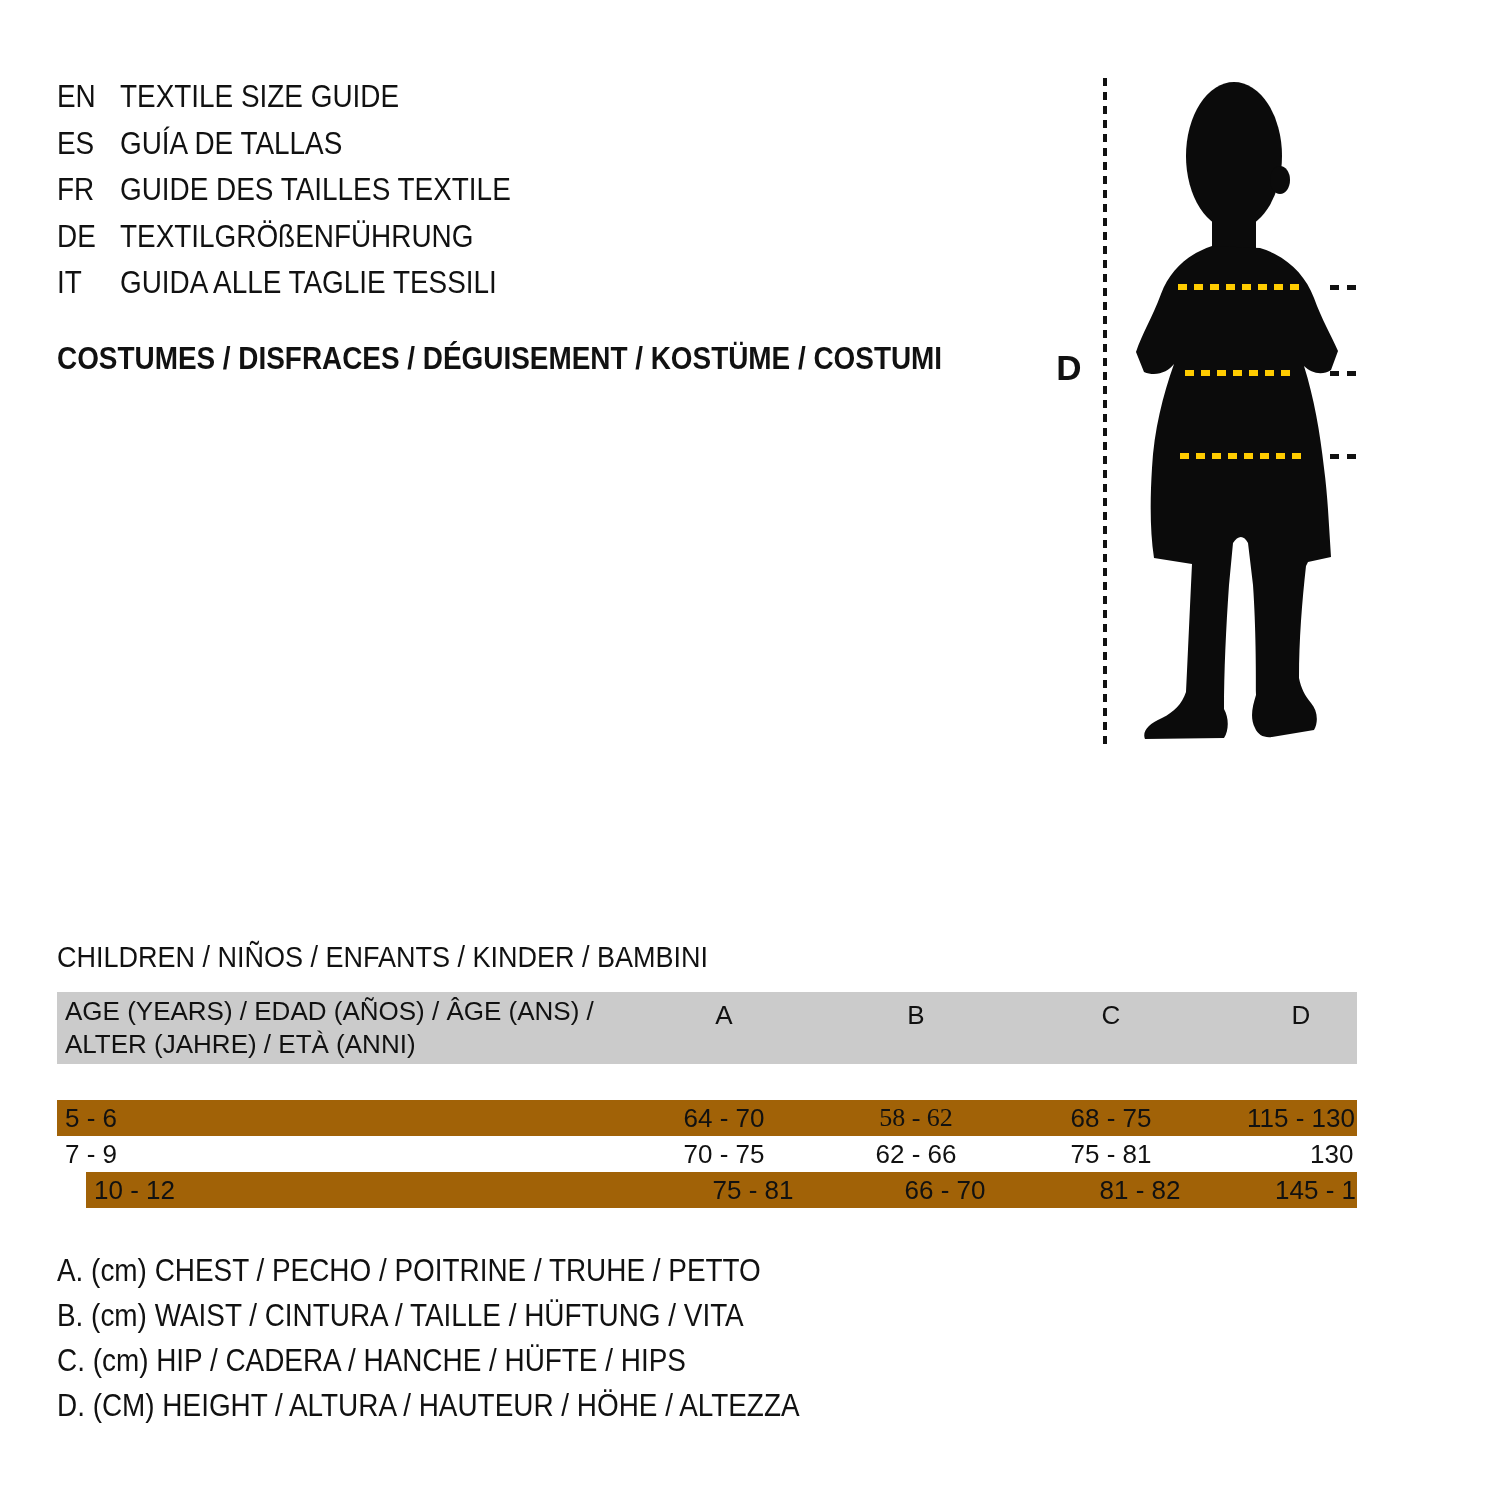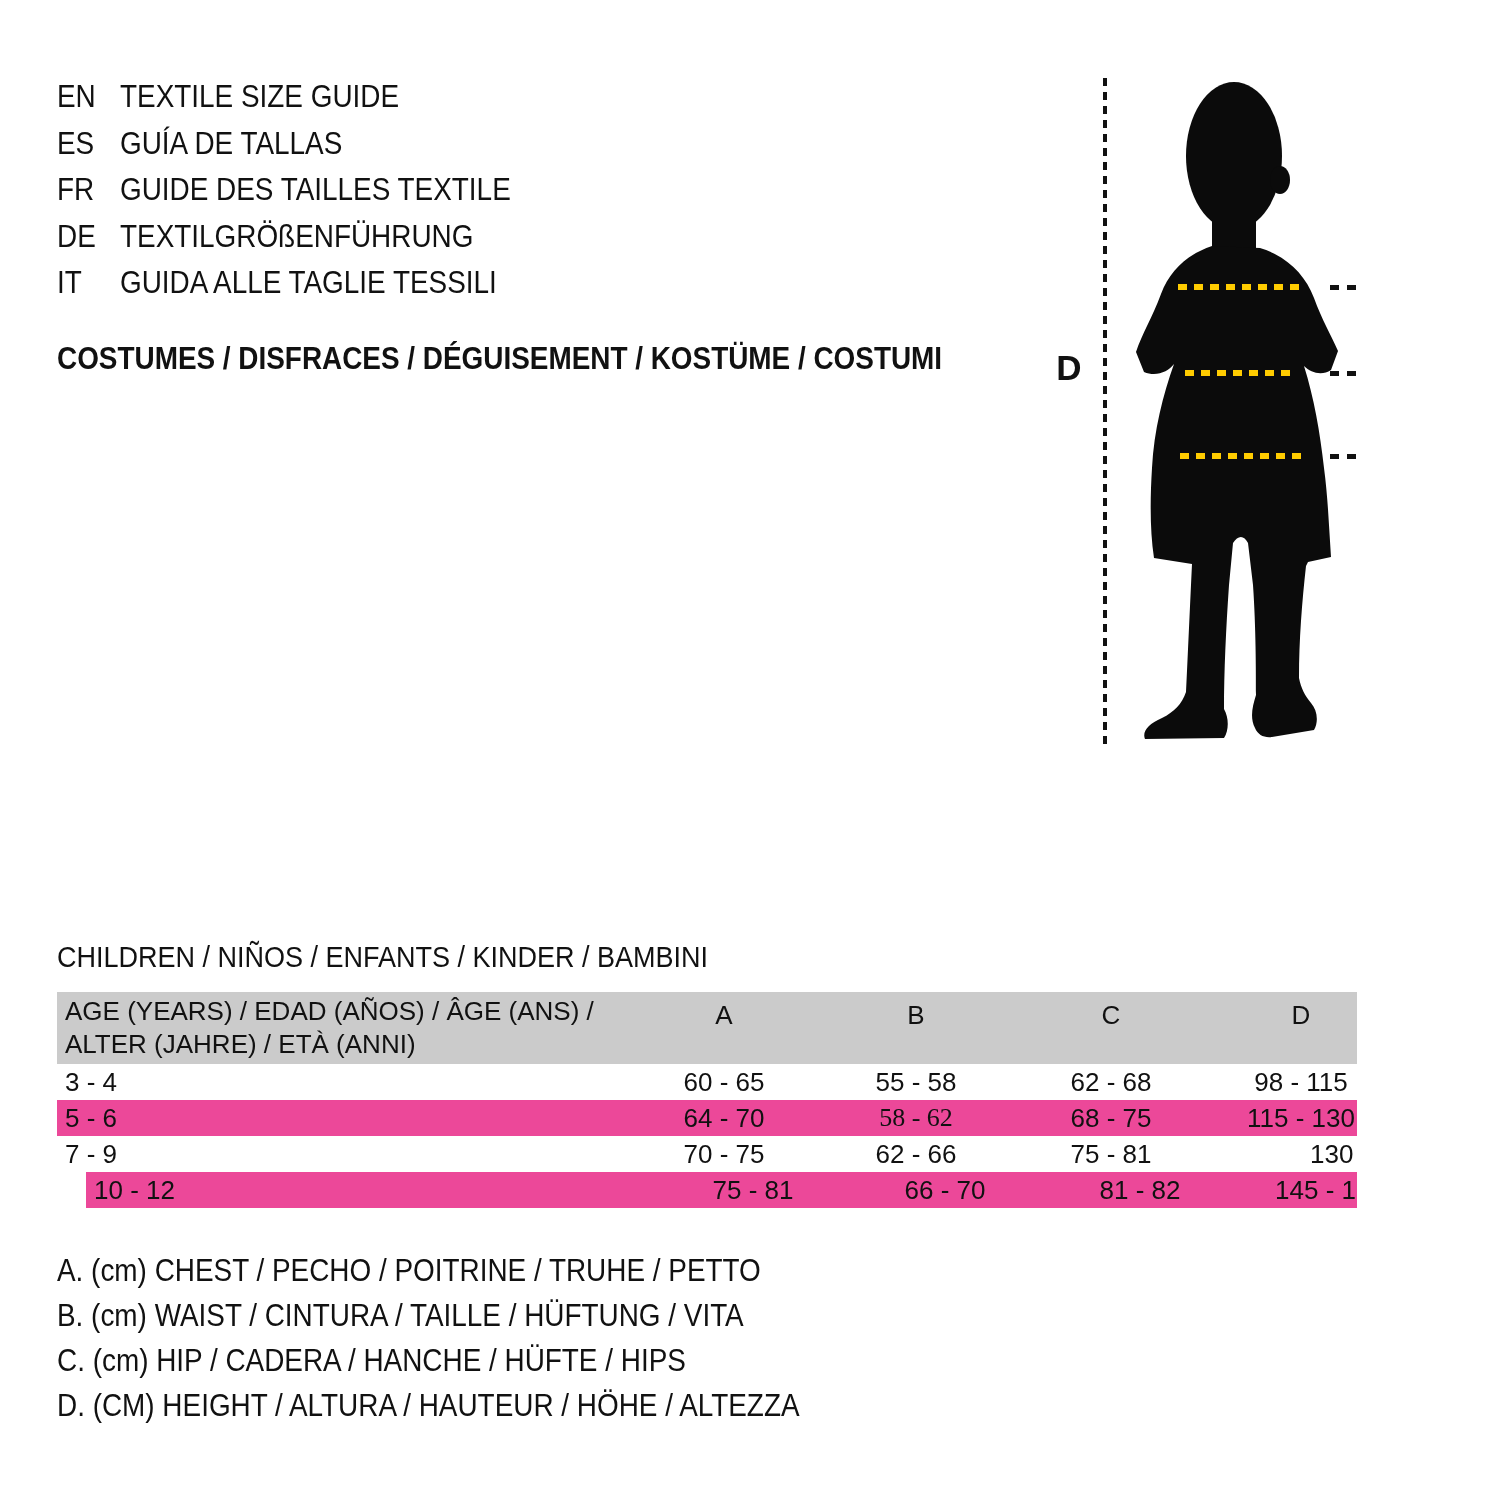--- a/index.html
+++ b/index.html
@@ -21,21 +21,21 @@
   .measure-yellow{height:6px;background:repeating-linear-gradient(90deg,var(--accent) 0 9px,transparent 9px 16px);z-index:3;}
   .measure-ext{height:5px;background:repeating-linear-gradient(90deg,#111 0 9px,transparent 9px 17px);z-index:3;}
   .fig-letter{font-size:35px;font-weight:700;line-height:35px;width:44px;text-align:center;}
   
   #table-title{left:57px;top:942px;font-size:30px;line-height:30px;white-space:nowrap;}
   #size-table{left:57px;top:992px;width:1380px;height:216px;font-size:26px;}
   .thead{position:absolute;left:0;top:0;width:1380px;height:72px;background:#cbcbcb;padding-left:28px;}
   .age-head{position:absolute;left:8px;top:3px;line-height:33px;white-space:pre-line;}
   .col-letter{position:absolute;top:6px;line-height:34px;width:80px;margin-left:-40px;text-align:center;}
   .trow{position:absolute;left:0;width:1380px;height:36px;line-height:36px;}
-  .trow.alt{background:#ec4899;}
+  .trow.alt{background:#a16207;}
   .age-cell{position:absolute;left:8px;top:0;line-height:36px;white-space:nowrap;}
   .val-cell{position:absolute;top:0;width:140px;margin-left:-70px;text-align:center;line-height:36px;}
   
   #legend-block{left:57px;top:1248px;font-size:31px;line-height:45px;white-space:nowrap;}
 </style>
 </head>
 <body>
 
 <div id="page" style="--accent:#FFCC00;">
 
@@ -126,27 +126,20 @@
   <div id="size-table" class="abs">
     <div class="thead">
       <div class="age-head">AGE (YEARS) / EDAD (AÑOS) / ÂGE (ANS) /
 ALTER (JAHRE) / ETÀ (ANNI)</div>
       <div class="col-letter" style="left:667px;">A</div>
       <div class="col-letter" style="left:859px;">B</div>
       <div class="col-letter" style="left:1054px;">C</div>
       <div class="col-letter" style="left:1244px;">D</div>
     </div>
 
-    <div class="trow" style="top:72px;">
-      <span class="age-cell">3 - 4</span>
-      <span class="val-cell" style="left:667px;">60 - 65</span>
-      <span class="val-cell" style="left:859px;">55 - 58</span>
-      <span class="val-cell" style="left:1054px;">62 - 68</span>
-      <span class="val-cell" style="left:1244px;">98 - 115</span>
-    </div>
     <div class="trow alt" style="top:108px;">
       <span class="age-cell">5 - 6</span>
       <span class="val-cell" style="left:667px;">64 - 70</span>
       <span class="val-cell" style="left:859px;font-family:Liberation Serif, serif;">58 - 62</span>
       <span class="val-cell" style="left:1054px;">68 - 75</span>
       <span class="val-cell" style="left:1244px;">115 - 130</span>
     </div>
     <div class="trow" style="top:144px;">
       <span class="age-cell">7 - 9</span>
       <span class="val-cell" style="left:667px;">70 - 75</span>

